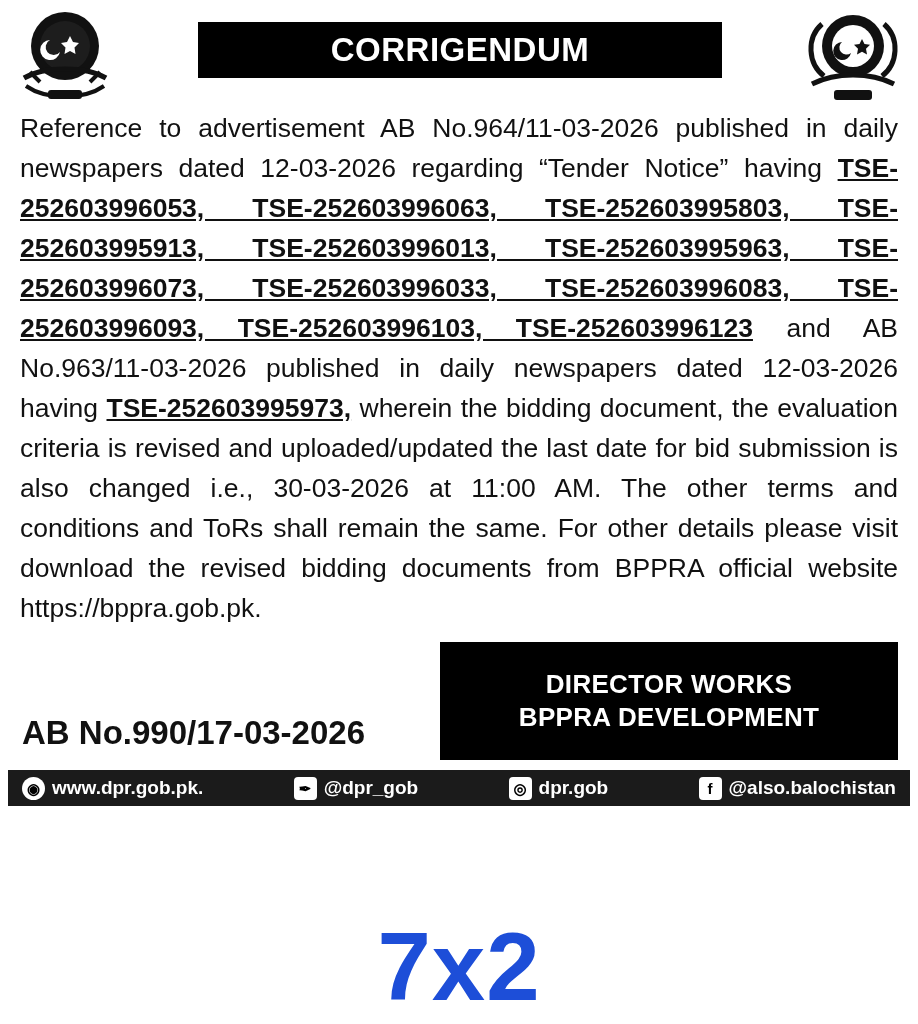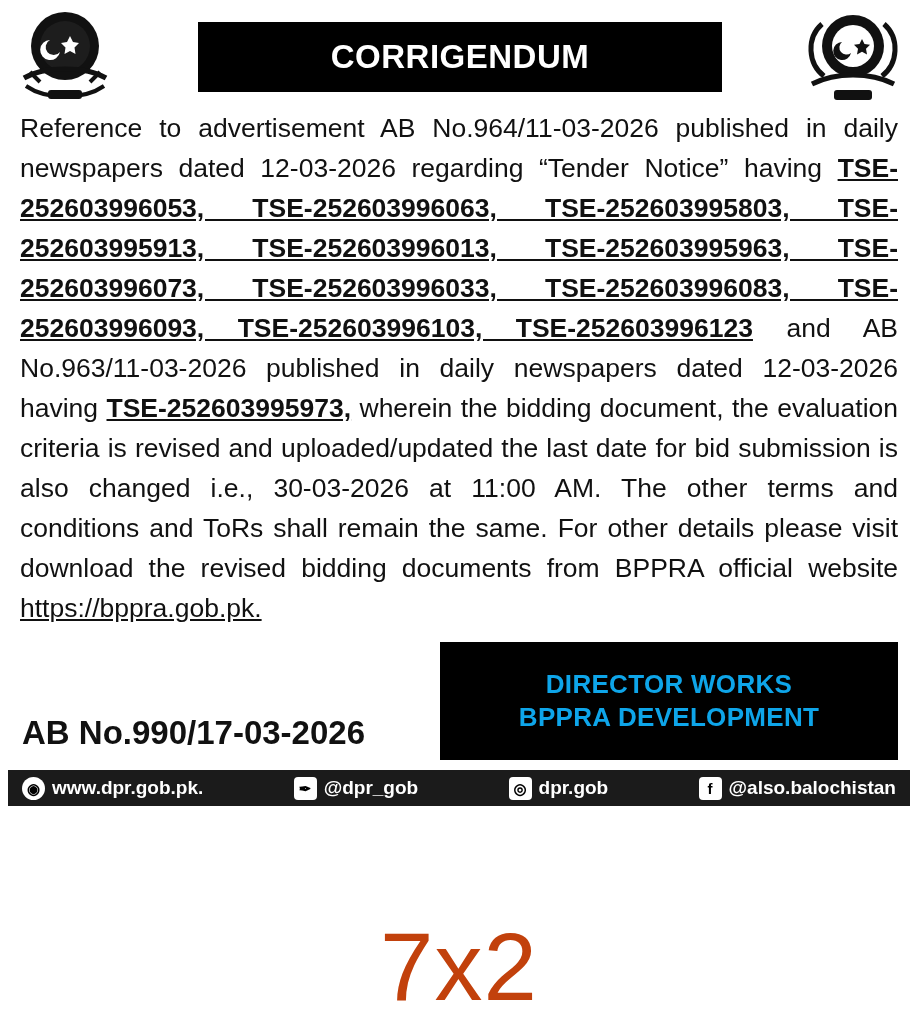--- a/index.html
+++ b/index.html
@@ -40,21 +40,21 @@
   .crest.left { left: 10px; }
   .crest.right { right: 10px; }
 
   .crest svg { display: block; }
 
   .title-bar {
     position: absolute;
     left: 198px;
     top: 22px;
     width: 524px;
-    height: 70px;
+    height: 56px;
     background: #000000;
     color: #ffffff;
     display: flex;
     align-items: center;
     justify-content: center;
   }
   .title-bar .title-text {
     font-size: 33px;
     font-weight: bold;
     letter-spacing: 0.5px;
@@ -73,38 +73,37 @@
     text-justify: inter-word;
     color: #111111;
     margin: 0;
     word-spacing: 0.5px;
   }
   .para b {
     font-weight: bold;
     text-decoration: underline;
   }
   .para .link {
-    text-decoration: underline;
   }
 
   
   .sign-area {
     position: relative;
     height: 122px;
     margin-top: 14px;
   }
 
   .sign-box {
     position: absolute;
     right: 20px;
     top: 0;
     width: 458px;
     height: 118px;
     background: #000000;
-    color: #0ea5e9;
+    color: #ffffff;
     display: flex;
     flex-direction: column;
     align-items: center;
     justify-content: center;
     line-height: 33px;
   }
   .sign-box .line {
     font-size: 26px;
     font-weight: bold;
     letter-spacing: 0.3px;
@@ -155,22 +154,22 @@
   .social-item .glyph.round { border-radius: 50%; }
 
   
   .size-mark {
     position: absolute;
     left: 0;
     right: 0;
     top: 912px;
     text-align: center;
     font-size: 96px;
-    font-weight: normal;
-    color: #c2410c;
+    font-weight: bold;
+    color: #1d4ed8;
     letter-spacing: 1px;
   }
 </style>
 </head>
 <body>
 
 <div class="page">
 
   <div class="header">
 

